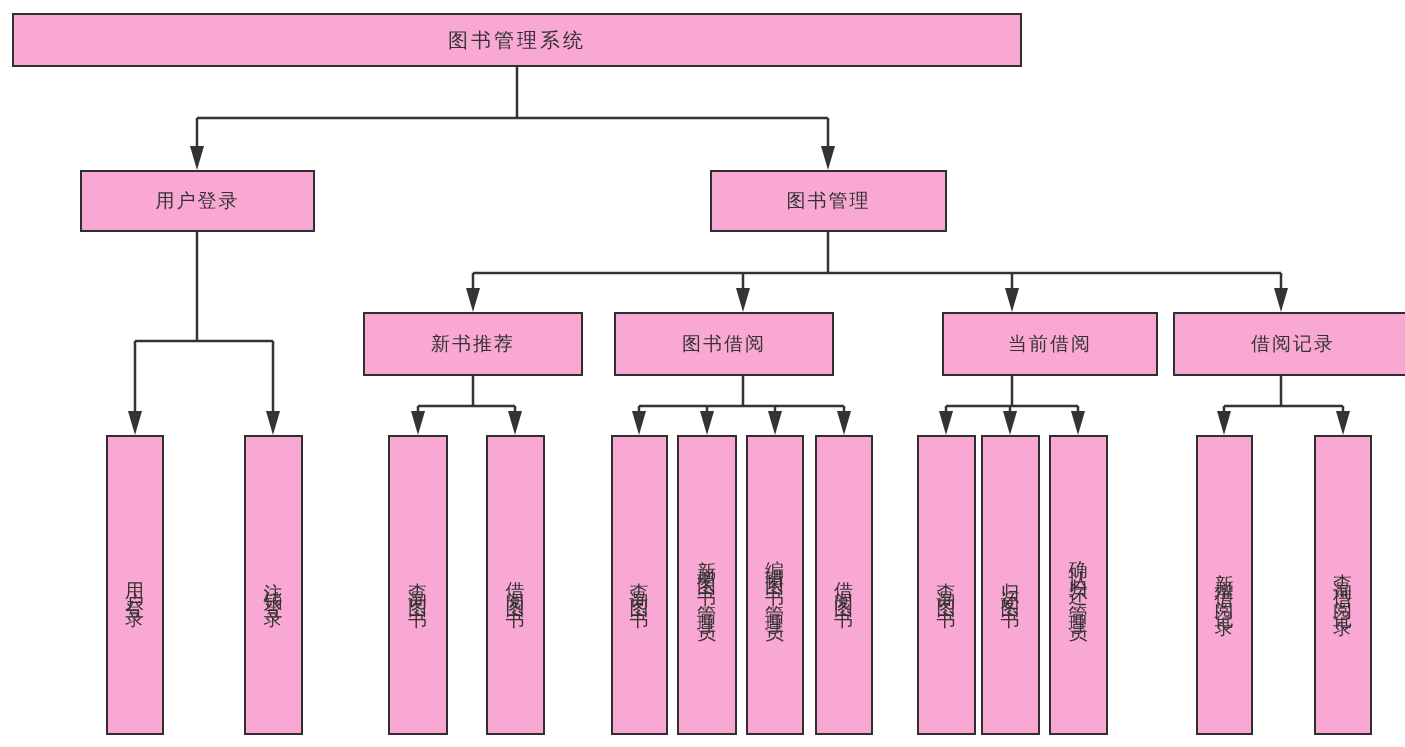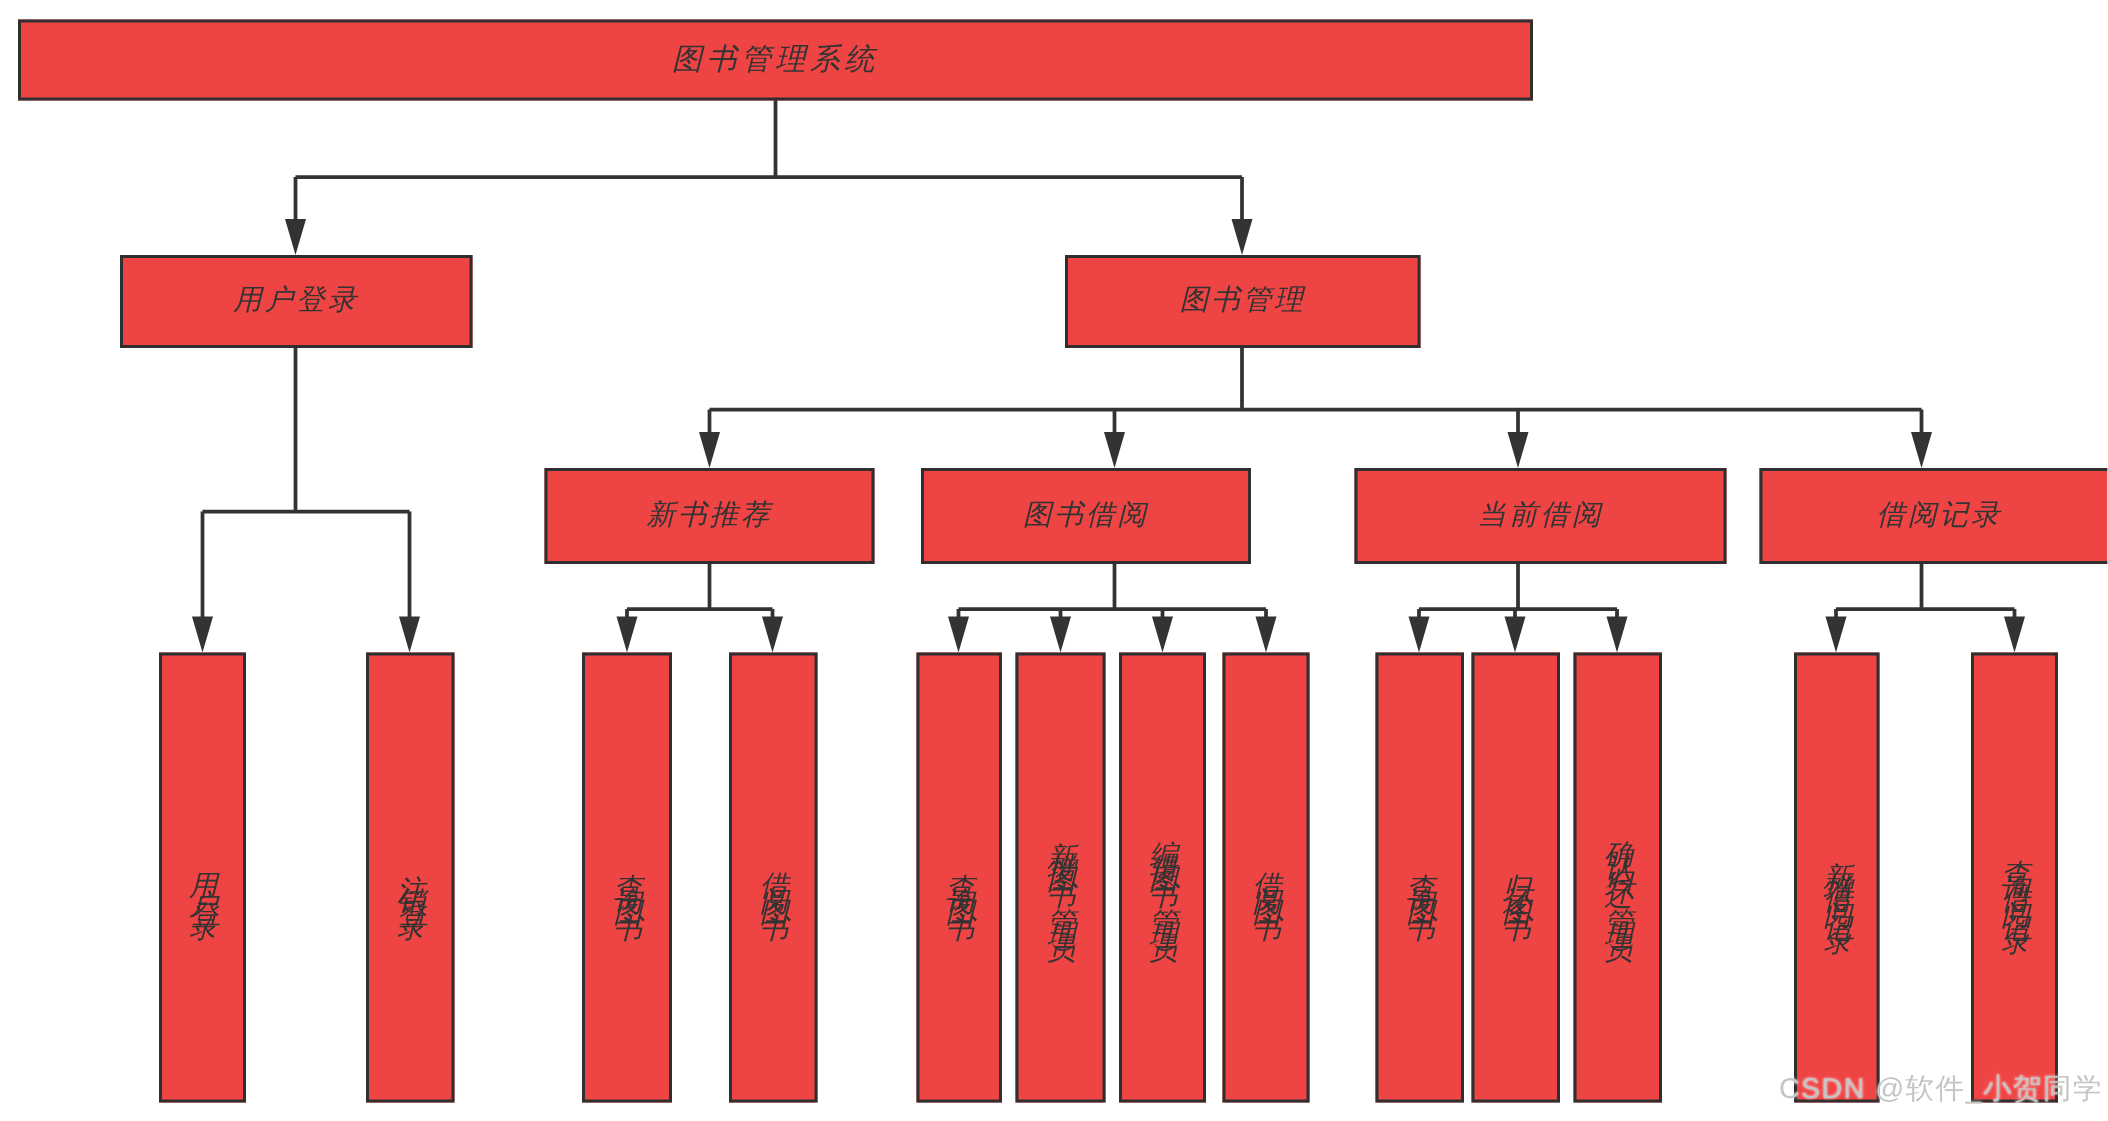--- a/index.html
+++ b/index.html
@@ -19,26 +19,25 @@
     position: absolute;
     left: 0;
     top: 0;
     width: 1405px;
     height: 747px;
   }
   .box {
     position: absolute;
     box-sizing: border-box;
     border: 2.5px solid #2f2f2f;
-    background: #ef4444;
+    background: #f9a8d4;
     display: flex;
     align-items: center;
     justify-content: center;
     color: #333333;
-    font-style: italic;
   }
   .hbox span {
     font-size: 19px;
     letter-spacing: 2px;
     line-height: 1.2;
     white-space: nowrap;
   }
   .root-box span {
     font-size: 20px;
     letter-spacing: 3px;
@@ -112,21 +111,21 @@
   <div class="box hbox" style="left:363px;top:312px;width:220px;height:64px">
     <span>新书推荐</span>
   </div>
 
   <div class="box hbox" style="left:710px;top:170px;width:237px;height:62px">
     <span>图书管理</span>
   </div>
   <div class="box hbox" style="left:614px;top:312px;width:220px;height:64px">
     <span>图书借阅</span>
   </div>
-  <div class="box hbox" style="left:903px;top:312px;width:248px;height:64px">
+  <div class="box hbox" style="left:942px;top:312px;width:216px;height:64px">
     <span>当前借阅</span>
   </div>
   <div class="box hbox" style="left:1173px;top:312px;width:240px;height:64px">
     <span>借阅记录</span>
   </div>
 
   <div class="box vbox" style="left:106px;top:435px;width:58px;height:300px">
     <span>用户登录</span>
   </div>
   <div class="box vbox" style="left:244px;top:435px;width:59px;height:300px">
@@ -163,14 +162,13 @@
     <span>确认归还（管理员）</span>
   </div>
 
   <div class="box vbox" style="left:1196px;top:435px;width:57px;height:300px">
     <span>新增借阅记录</span>
   </div>
   <div class="box vbox" style="left:1314px;top:435px;width:58px;height:300px">
     <span>查询借阅记录</span>
   </div>
 
-  <div class="watermark">CSDN @软件_小贺同学</div>
 </div>
 
 </body></html>

